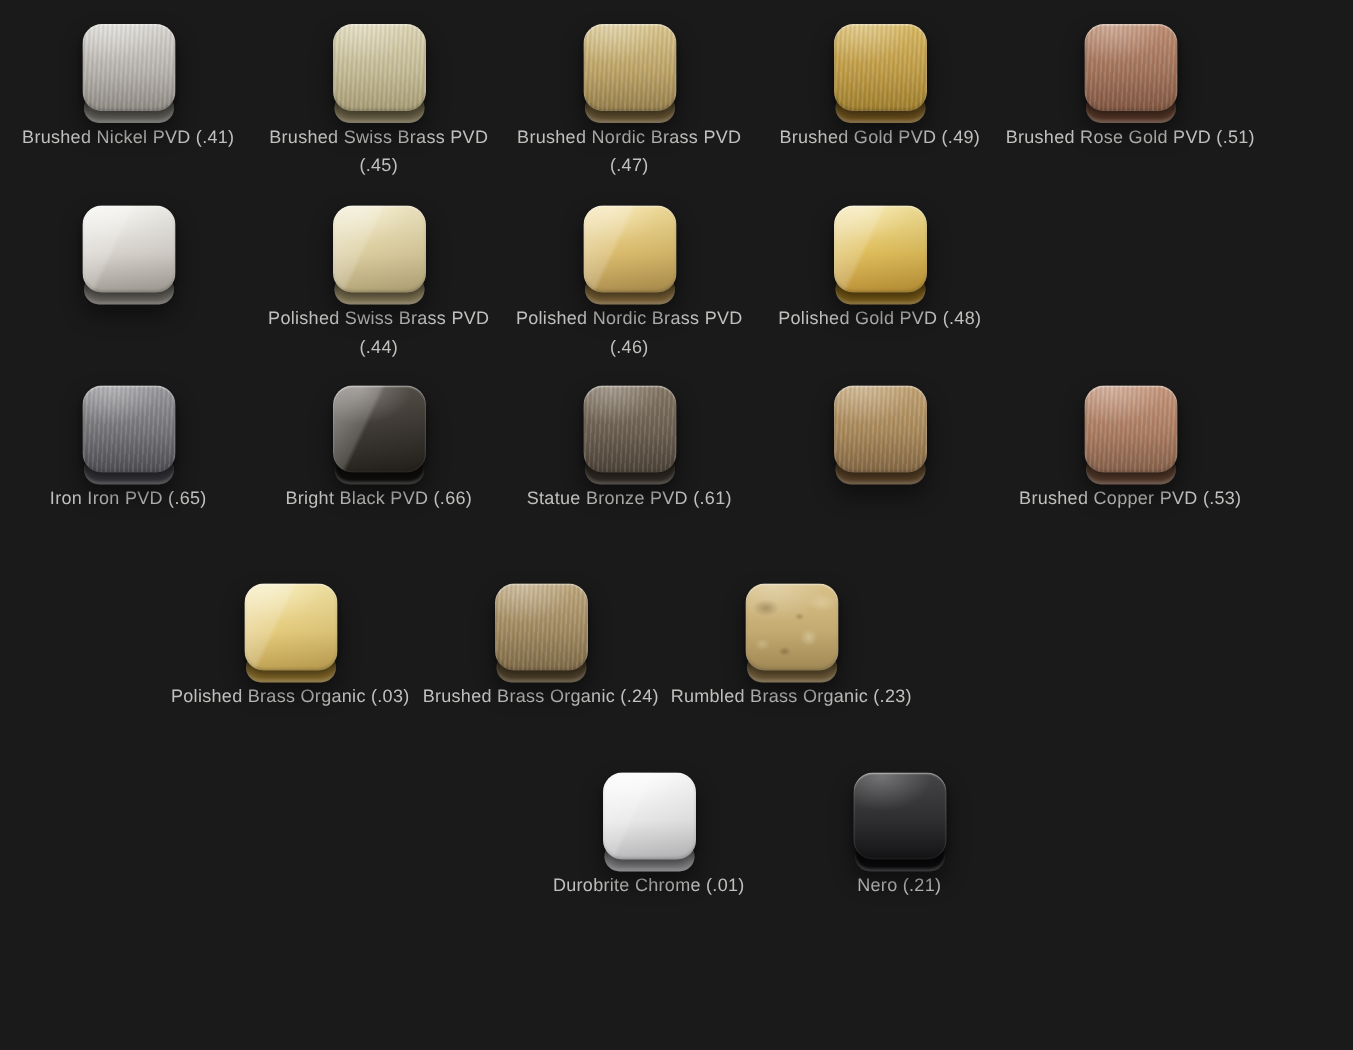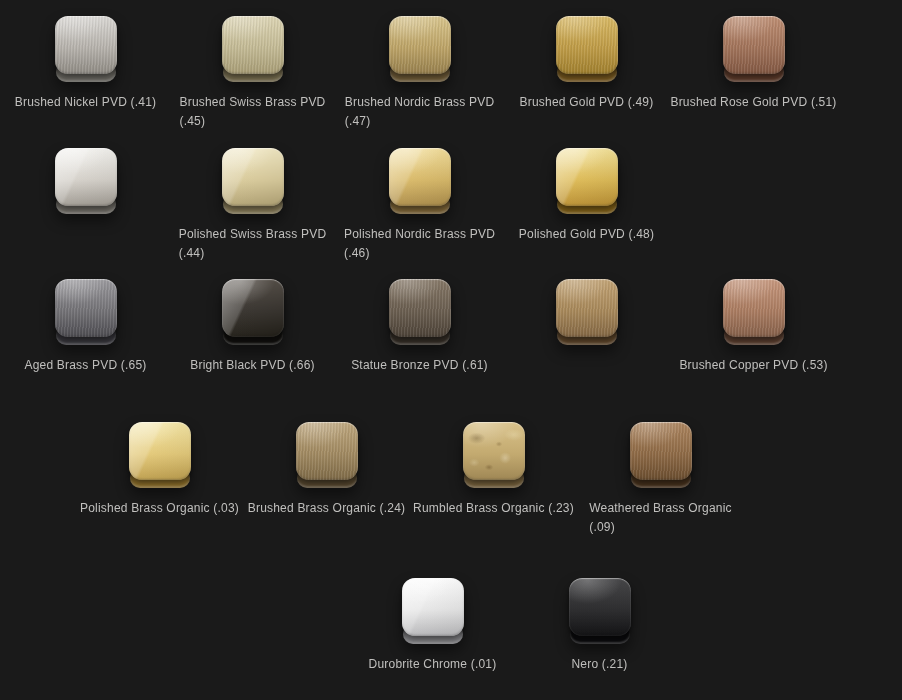--- a/index.html
+++ b/index.html
@@ -4,21 +4,21 @@
 <style>
   html,body{margin:0;padding:0}
   body{
     width:902px;height:700px;overflow:hidden;
     background:#1a1a1a;
     font-family:"Liberation Sans",sans-serif;
   }
   .grid{width:902px;height:700px}
   .row{display:flex;align-items:flex-start}
   .row-5{padding-left:2px}
-  .row-4{padding-left:76px}
+  .row-4{padding-left:110px}
   .row-3{padding-left:349px}
   .row:nth-child(1){margin-top:16px}
   .row:nth-child(2){margin-top:17px}
   .row:nth-child(3){margin-top:16px}
   .row:nth-child(4){margin-top:47px}
   .row:nth-child(5){margin-top:41px}
   .cell{
     width:167px;flex:none;
     display:flex;flex-direction:column;align-items:center;
     cursor:pointer;
@@ -62,23 +62,22 @@
       radial-gradient(10px 10px at 68% 62%, rgba(255,252,235,.30), rgba(0,0,0,0) 60%),
       radial-gradient(7px 5px at 42% 78%, rgba(70,45,12,.30), rgba(0,0,0,0) 60%),
       radial-gradient(16px 10px at 82% 22%, rgba(255,250,220,.25), rgba(0,0,0,0) 62%),
       radial-gradient(5px 4px at 58% 38%, rgba(70,45,12,.25), rgba(0,0,0,0) 65%),
       radial-gradient(9px 7px at 18% 70%, rgba(255,250,225,.22), rgba(0,0,0,0) 60%);
   }
   .finish-matte .face::before{
     background:linear-gradient(180deg, rgba(255,255,255,.06), rgba(0,0,0,.10));
   }
   .label{
-    margin-top:11px;
     font-size:12px;line-height:19px;letter-spacing:.2px;
-    color:#c1c0be;
+    color:#c1c0be;text-align:center;
   }
   .label span{display:block;white-space:nowrap}
 </style>
 </head>
 <body>
 
 <div class="grid">
     <div class="row row-5">
       <div class="cell">
     <div class="swatch finish-brushed" style="--light: #dad8d4; --mid: #b7b3ad; --dark: #8f8b84; --lip: #62605a;">
@@ -169,21 +168,21 @@
     </div>
   </div>
     </div>
     <div class="row row-5">
       <div class="cell">
     <div class="swatch finish-brushed" style="--light: #9b9a9e; --mid: #747377; --dark: #4e4d52; --lip: #333237;">
       <div class="side"></div>
       <div class="face"></div>
     </div>
     <div class="label">
-      <span>Aged Brass PVD (.65)</span>
+      <span>Iron Iron PVD (.65)</span>
 
     </div>
   </div>
       <div class="cell">
     <div class="swatch finish-polished" style="--light: #524c45; --mid: #38342f; --dark: #232019; --lip: #0f0e0c;">
       <div class="side"></div>
       <div class="face"></div>
     </div>
     <div class="label">
       <span>Bright Black PVD (.66)</span>
@@ -241,30 +240,20 @@
       <div class="cell">
     <div class="swatch finish-rumbled" style="--light: #d9c28a; --mid: #c3aa70; --dark: #9f8755; --lip: #6b5836;">
       <div class="side"></div>
       <div class="face"></div>
     </div>
     <div class="label">
       <span>Rumbled Brass Organic (.23)</span>
 
     </div>
   </div>
-      <div class="cell">
-    <div class="swatch finish-brushed" style="--light: #ad8660; --mid: #8f6b47; --dark: #6b4e30; --lip: #402d1a;">
-      <div class="side"></div>
-      <div class="face"></div>
-    </div>
-    <div class="label">
-      <span>Weathered Brass Organic</span>
-      <span>(.09)</span>
-    </div>
-  </div>
     </div>
     <div class="row row-3">
       <div class="cell">
     <div class="swatch finish-polished" style="--light: #fbfbfb; --mid: #e6e6e6; --dark: #b9b9bb; --lip: #77777a;">
       <div class="side"></div>
       <div class="face"></div>
     </div>
     <div class="label">
       <span>Durobrite Chrome (.01)</span>
 

